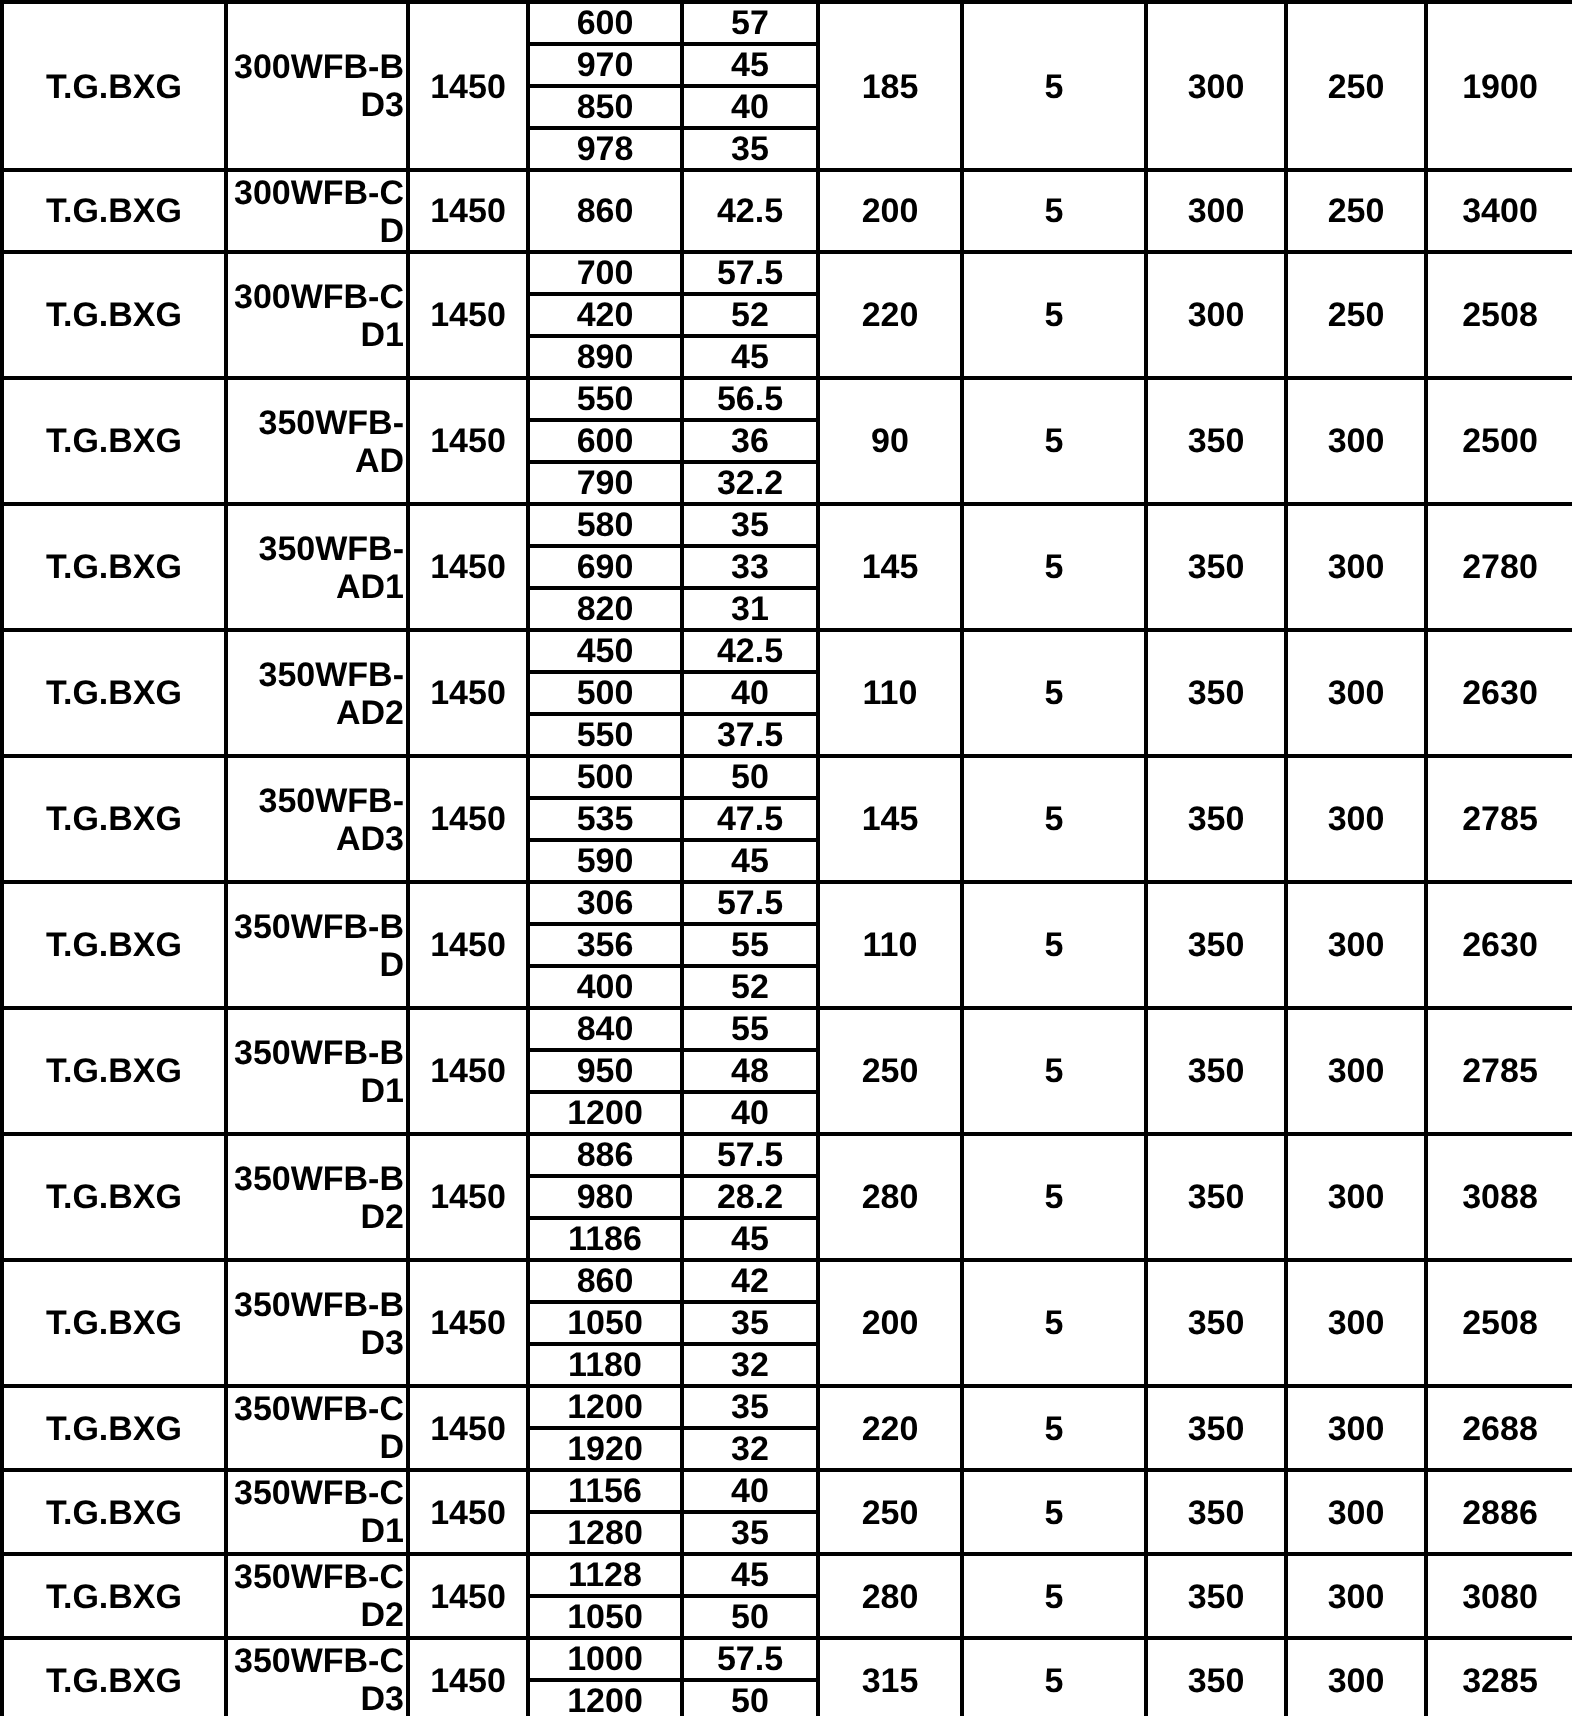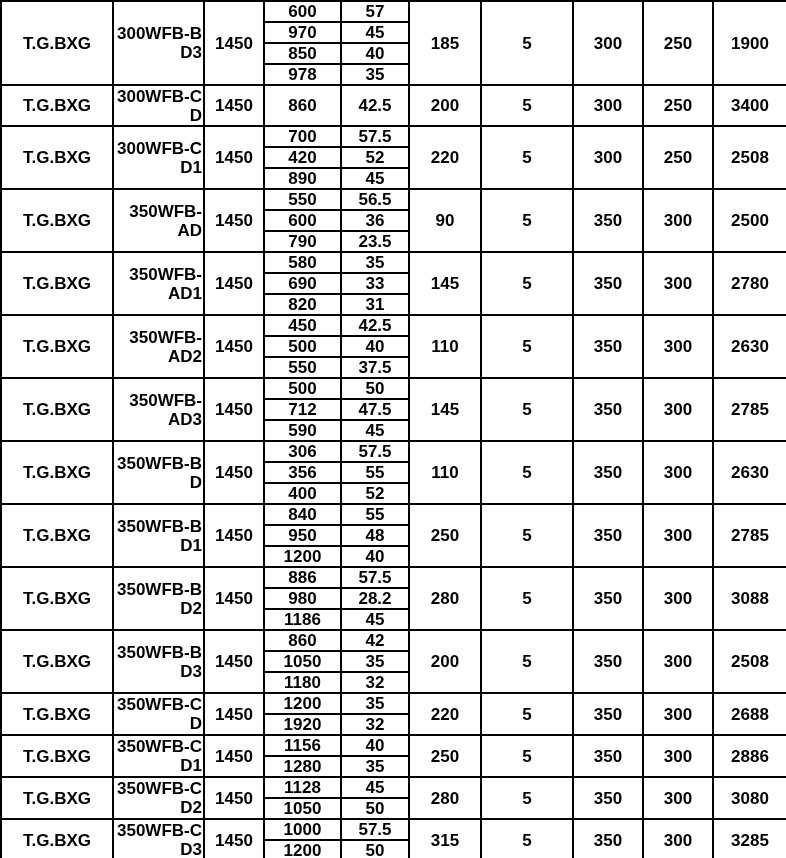--- a/index.html
+++ b/index.html
@@ -123,21 +123,21 @@
         <td rowspan="3">350</td>
         <td rowspan="3">300</td>
         <td rowspan="3">2500</td>
       </tr>
       <tr class="sub">
         <td>600</td>
         <td>36</td>
       </tr>
       <tr class="sub">
         <td>790</td>
-        <td>23.5</td>
+        <td>32.2</td>
       </tr>
       <tr class="sub">
         <td rowspan="3">T.G.BXG</td>
         <td rowspan="3" class="model">350WFB-
 AD1</td>
         <td rowspan="3">1450</td>
         <td>580</td>
         <td>35</td>
         <td rowspan="3">145</td>
         <td rowspan="3">5</td>
@@ -181,21 +181,21 @@
         <td rowspan="3">1450</td>
         <td>500</td>
         <td>50</td>
         <td rowspan="3">145</td>
         <td rowspan="3">5</td>
         <td rowspan="3">350</td>
         <td rowspan="3">300</td>
         <td rowspan="3">2785</td>
       </tr>
       <tr class="sub">
-        <td>712</td>
+        <td>535</td>
         <td>47.5</td>
       </tr>
       <tr class="sub">
         <td>590</td>
         <td>45</td>
       </tr>
       <tr class="sub">
         <td rowspan="3">T.G.BXG</td>
         <td rowspan="3" class="model">350WFB-B
 D</td>

